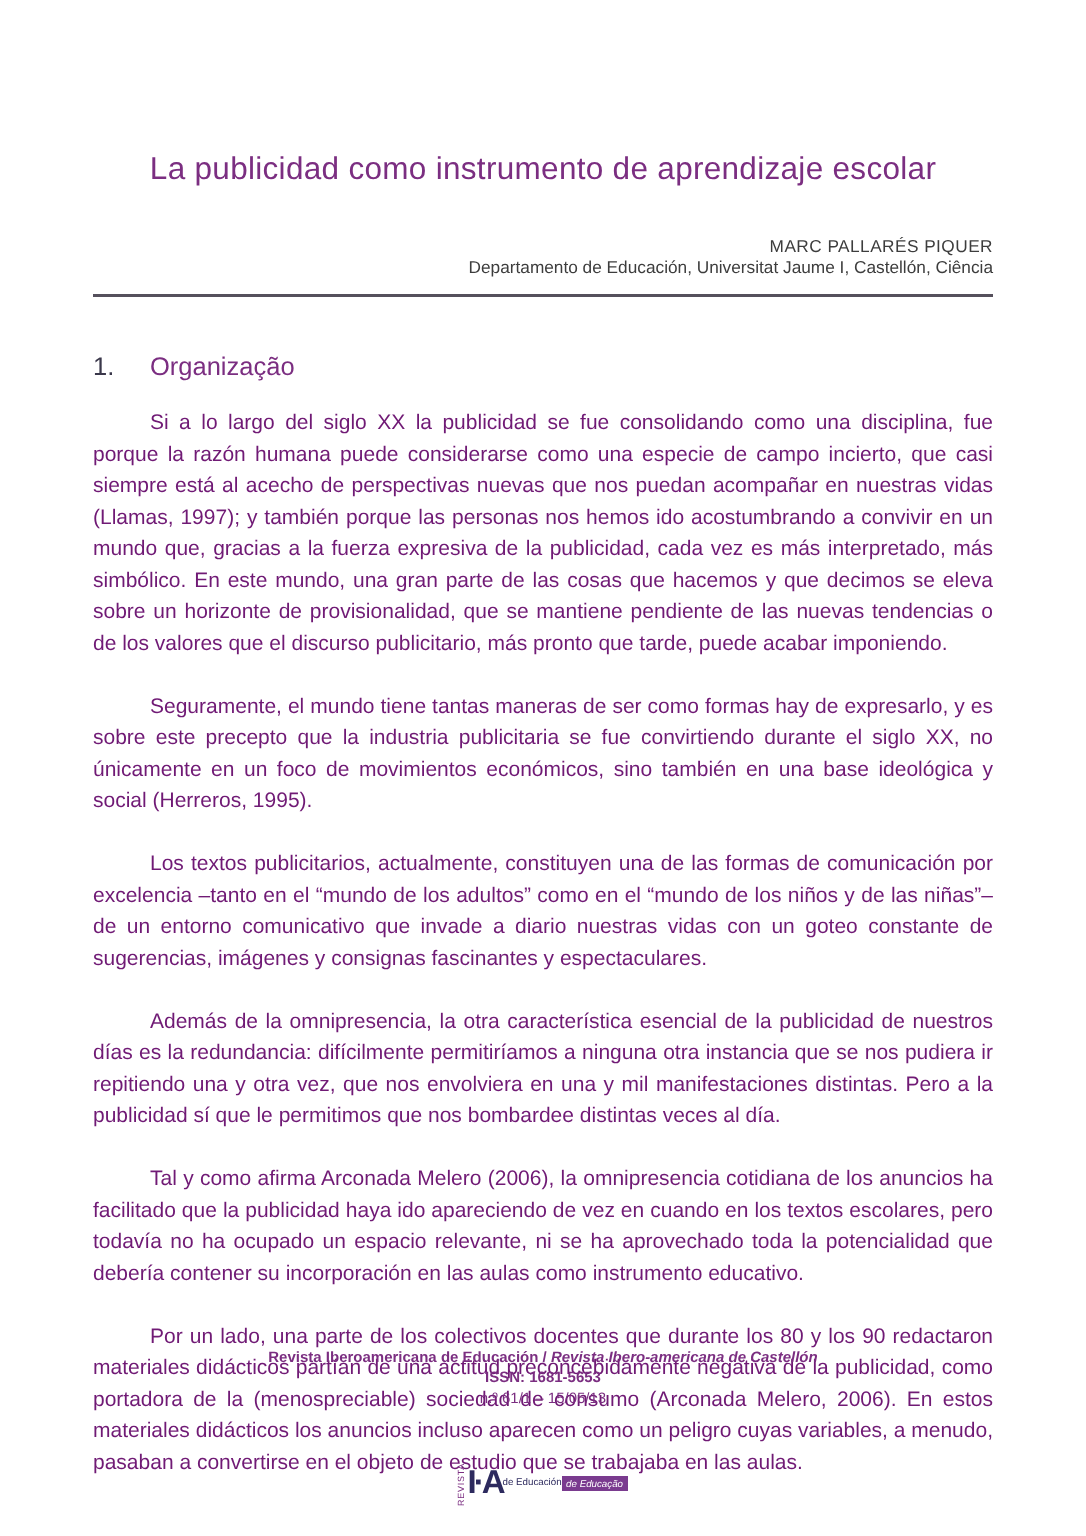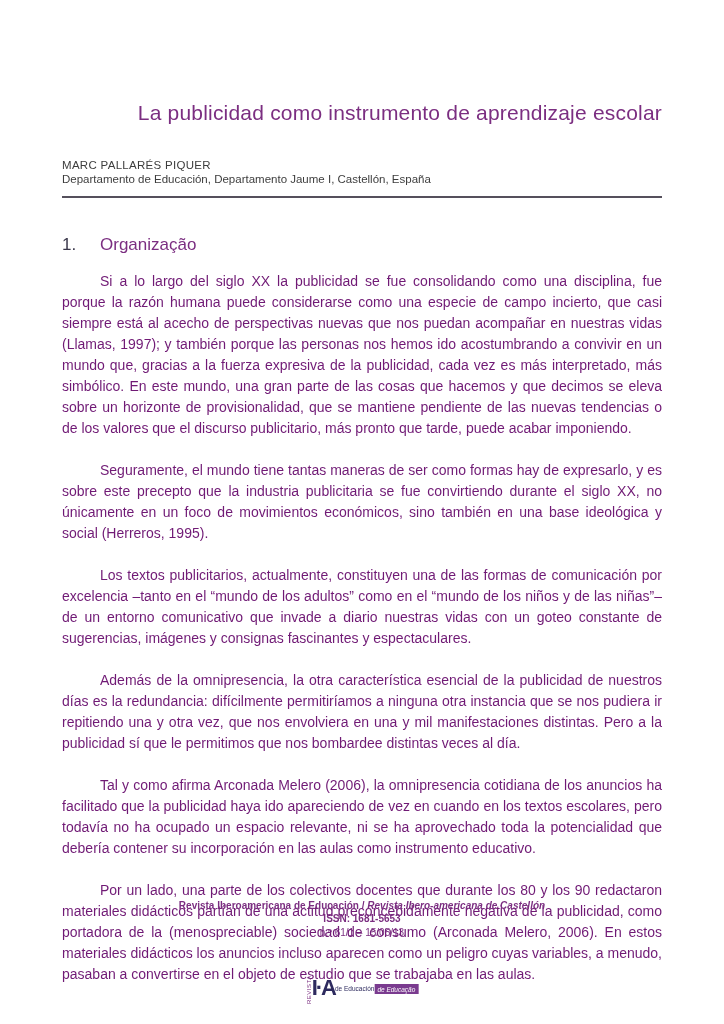--- a/index.html
+++ b/index.html
@@ -13,29 +13,29 @@
     margin: 0 auto;
   }
   .content {
     position: absolute;
     left: 62px;
     width: 600px;
     top: 0;
   }
   .doc-title {
     margin-top: 101px;
-    text-align: right;
+    text-align: center;
     color: #7b2e81;
     font-size: 21px;
     font-weight: 400;
     letter-spacing: 0.2px;
   }
   .author-block {
     margin-top: 33px;
-    text-align: left;
+    text-align: right;
     color: #3d3d3d;
     font-size: 11.5px;
     line-height: 14px;
   }
   .author-name { letter-spacing: 0.3px; }
   .header-rule {
     margin-top: 10px;
     border: none;
     border-top: 2px solid #55505c;
     height: 0;
@@ -120,21 +120,21 @@
 </head>
 <body>
 
 <div class="page">
   <div class="content">
 
     <h1 class="doc-title">La publicidad como instrumento de aprendizaje escolar</h1>
 
     <div class="author-block">
       <div class="author-name">MARC PALLARÉS PIQUER</div>
-      <div class="author-affiliation">Departamento de Educación, Departamento Jaume I, Castellón, España</div>
+      <div class="author-affiliation">Departamento de Educación, Universitat Jaume I, Castellón, Ciência</div>
     </div>
 
     <hr class="header-rule">
 
     <div class="section-heading">
       <span class="section-number">1.</span>
       <span class="section-title">Organização</span>
     </div>
 
     <div class="body-text">

